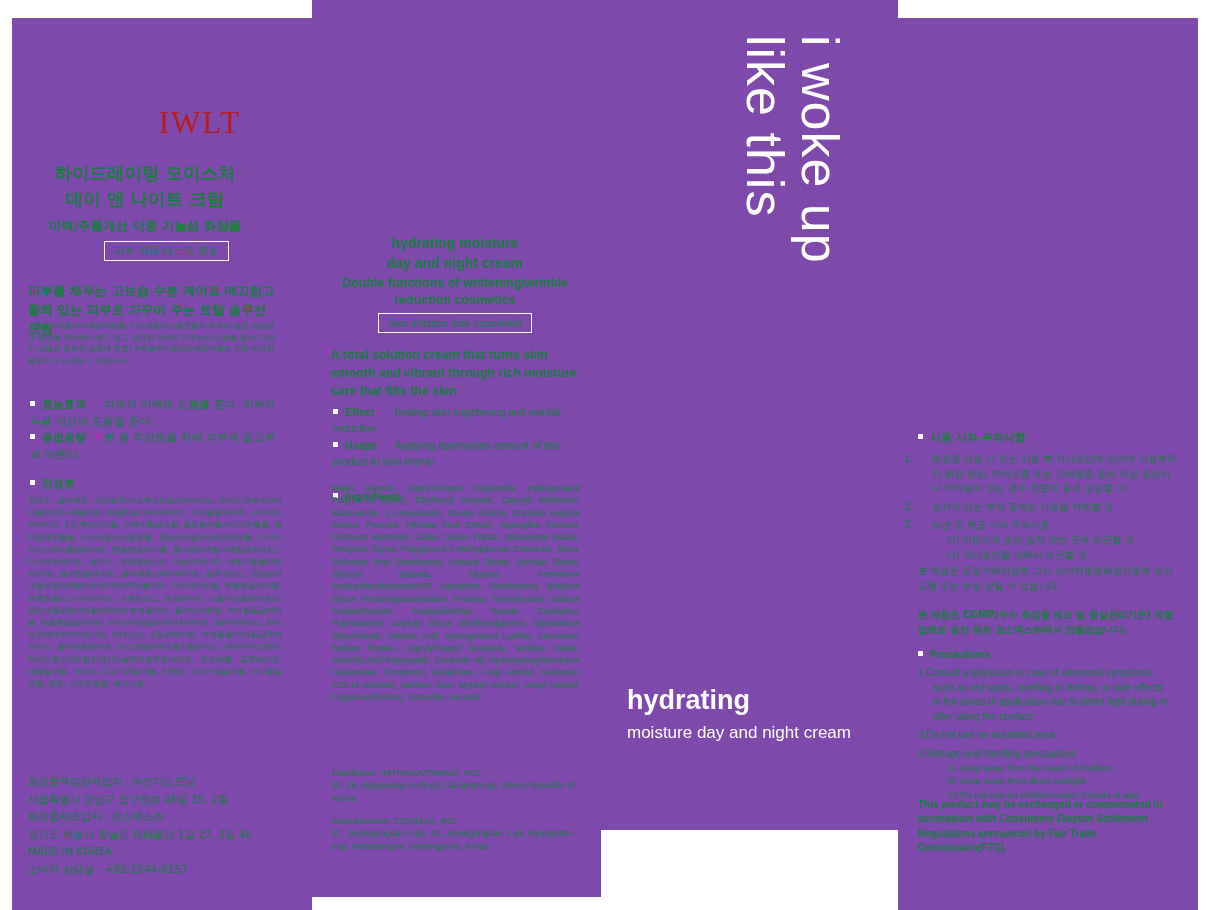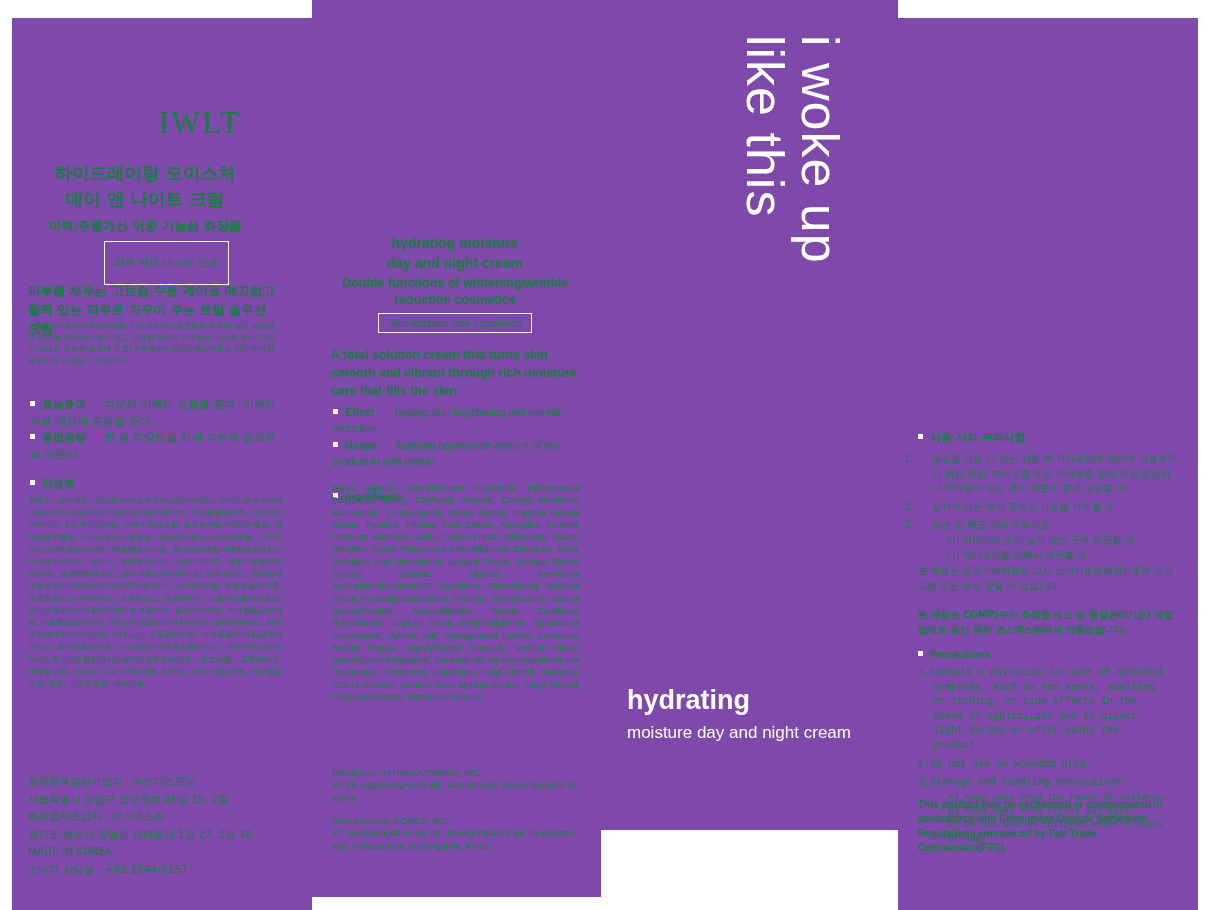--- a/index.html
+++ b/index.html
@@ -17,25 +17,25 @@
   
   #strip-a{left:302px;top:18px;width:10px;height:892px;}
   #strip-b{left:597px;top:0px;width:4px;height:897px;}
   #strip-c{left:894px;top:0px;width:4px;height:830px;}
 
   .txt{position:absolute;color:#15803d;}
   .ko{font-family:"DejaVu Sans", sans-serif;}
 
   
   #logo{left:140px;top:105px;width:120px;font-size:31px;letter-spacing:2px;
-        font-family:"Liberation Serif", serif;color:#15803d;text-align:center;}
+        font-family:"Liberation Serif", serif;color:#b91c1c;text-align:center;}
   #l-title{left:30px;top:160px;width:230px;text-align:center;font-size:17.5px;
            font-weight:bold;line-height:26px;}
   #l-sub{left:30px;top:218px;width:230px;text-align:center;font-size:12.5px;font-weight:bold;}
-  #l-badge{left:104px;top:241px;border:1px solid #ffffff;padding:14px 9px;font-size:10.5px;}
+  #l-badge{left:104px;top:241px;border:1px solid #ffffff;padding:2px 9px;font-size:10.5px;}
   #l-lead{left:28px;top:281px;width:250px;font-size:12.5px;font-weight:bold;line-height:19px;}
   #l-fine{left:28px;top:320px;width:252px;font-size:7.6px;line-height:11.5px;}
   .l-bullet{position:absolute;left:30px;width:252px;font-size:11px;line-height:17px;}
   #l-b1{top:396px;}
   #l-b2{top:429px;}
   .bsq{display:inline-block;width:5px;height:5px;background:#ffffff;vertical-align:2px;margin-right:7px;}
   .b-label{font-weight:bold;display:inline-block;width:62px;}
   #l-ing-h{left:30px;top:476px;font-size:11px;font-weight:bold;}
   #l-ing{left:28px;top:495px;width:254px;font-size:7.8px;line-height:12.2px;text-align:justify;}
   #l-foot{left:28px;top:745px;width:254px;font-size:10.5px;line-height:17.5px;margin-top:28px;}
@@ -64,21 +64,21 @@
 
   
   #r-h1{left:918px;top:430px;font-size:11px;font-weight:bold;}
   #r-list{left:918px;top:452px;width:260px;font-size:9.6px;line-height:14.6px;}
   #r-list .num{display:inline-block;width:14px;}
   #r-list .li{display:block;margin-bottom:4px;padding-left:14px;text-indent:-14px;}
   #r-list .sub{display:block;padding-left:14px;text-indent:0;}
   #r-note1{left:918px;top:564px;width:262px;font-size:9.6px;line-height:14.6px;}
   #r-note2{left:918px;top:608px;width:262px;font-size:9.6px;font-weight:bold;line-height:14.6px;}
   #r-h2{left:918px;top:648px;font-size:10.5px;font-weight:bold;}
-  #r-elist{left:918px;top:666px;width:254px;font-size:10px;line-height:14.6px;font-family:Liberation Mono, monospace;}
+  #r-elist{left:918px;top:666px;width:254px;font-size:10px;line-height:14.6px;}
   #r-elist .li{display:block;margin-bottom:4px;padding-left:15px;text-indent:-15px;}
   #r-elist .sub{display:block;padding-left:15px;text-indent:0;font-size:9.2px;line-height:13.6px;}
   #r-final{left:918px;top:798px;width:256px;font-size:10px;font-weight:bold;line-height:14.4px;}
 
   
   #notch{position:absolute;left:601px;top:830px;width:293px;height:80px;background:#ffffff;}
 </style>
 </head>
 <body>
 
@@ -132,21 +132,21 @@
   </div>
 
   <div class="txt" id="m-ing-h">
     <span class="bsq"></span><span>Ingredients</span>
   </div>
   <div class="txt" id="m-ing">Water, Glycerin, Caprylic/Capric Triglyceride, Hydrogenated Poly(C6-14 Olefin), Ethylhexyl Stearate, Caprylyl Methicone, Niacinamide, 1,2-Hexanediol, Stearyl Alcohol, Chlorella Vulgaris Extract, Poncirus Trifoliata Fruit Extract, Aspergillus Ferment, Crithmum Maritimum Callus Culture Filtrate, Diisostearyl Malate, Pentylene Glycol, Polyglyceryl-3 Methylglucose Distearate, Silica, Trehalose Vinyl Dimethicone, Cetearyl Olivate, Sorbitan Olivate, Glyceryl Stearate, Glucose, Ammonium Acryloyldimethyltaurate/VP Copolymer, Dimethiconol, Butylene Glycol, Fructooligosaccharides, Fructose, Tromethamine, Sodium Acrylate/Sodium Acryloyldimethyl Taurate Copolymer, Polyisobutene, Caprylyl Glycol, Ethylhexylglycerin, Dipotassium Glycyrrhizate, Palmitic Acid, Hydrogenated Lecithin, Adenosine, Sodium Phytate, Caprylyl/Capryl Glucoside, Sorbitan Oleate, Ascorbic Acid Polypeptide, Ceramide NP, Hydroxypropyltrimonium Hyaluronate, Tocopherol, Glutathione, Cetyl Alcohol, Carbomer, C12-16 Alcohols, Xanthan Gum, Myristyl Alcohol, Lauryl Alcohol, Fragrance(Parfum), Citronellol, Geraniol</div>
 
   <div class="txt" id="m-dist">
     <div class="hd">Distributor: INTHISMORNING, INC</div>
     <div>2F, 25, Apgujeong-ro 46-gil, Gangnam-gu, Seoul, Republic of Korea</div>
-    <div class="hd" style="margin-top:9px">Manufacturer: KOREA, INC</div>
+    <div class="hd" style="margin-top:9px">Manufacturer: COSMAX, INC</div>
     <div>27, Jeyakgongdan 1-gil, 46, Jeyakgongdan 2-gil, Hyangnam-eup, Hwaseong-si, Gyeonggi-do, Korea</div>
   </div>
 
   <div class="vtxt" id="face-l1">i woke up</div>
   <div class="vtxt" id="face-l2">like this</div>
   <div class="txt" id="f-brand">hydrating</div>
   <div class="txt" id="f-desc">moisture day and night cream</div>
   <div id="notch"></div>
 
   <div class="txt ko" id="r-h1">

